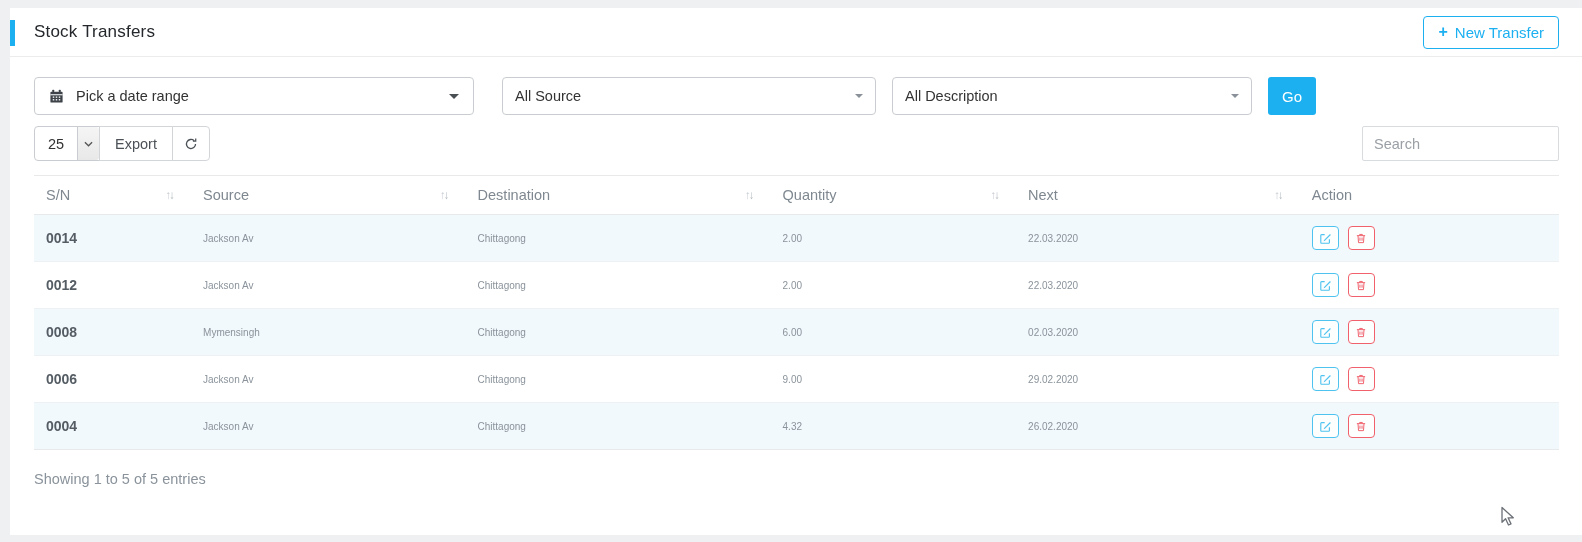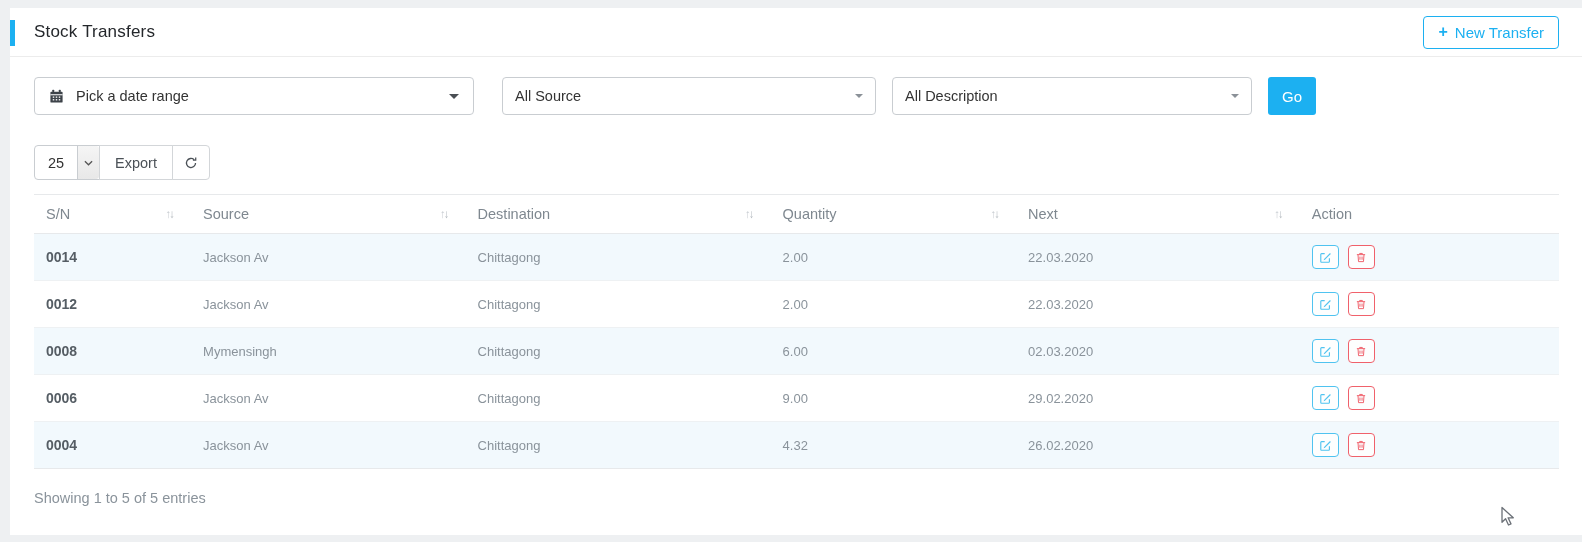--- a/index.html
+++ b/index.html
@@ -57,21 +57,21 @@
   .btn-go {
     width:48px; height:38px; background:#1cb0f1; color:#fff; border:none;
     border-radius:3px; font-size:15px; cursor:pointer; font-family:inherit;
   }
 
   
   .controls-row {
     display:flex; align-items:center; justify-content:space-between;
     padding:11px 24px 0 24px;
   }
-  .length-group { display:flex; align-items:stretch; height:35px;margin-top:19px; }
+  .length-group { display:flex; align-items:stretch; height:35px; }
   .length-select {
     display:flex; align-items:stretch; border:1px solid #c9cdd1;
     border-radius:4px 0 0 4px; background:#fff; cursor:pointer; width:66px;
   }
   .length-value { display:flex; align-items:center; justify-content:center; flex:1; font-size:14.5px; color:#333; }
   .length-caret {
     width:22px; display:flex; align-items:center; justify-content:center;
     background:linear-gradient(#f5f5f5,#e8e8e8); border-left:1px solid #c9cdd1;
     border-radius:0 3px 3px 0; color:#555;
   }
@@ -94,21 +94,21 @@
   col.c-sn{width:10.3%} col.c-src{width:18%} col.c-dst{width:20%}
   col.c-qty{width:16.1%} col.c-date{width:18.6%} col.c-act{width:17%}
   thead th {
     border-top:1px solid #e7e9eb; border-bottom:1px solid #e7e9eb;
     font-weight:400; font-size:14.5px; color:#7f8890; text-align:center;
     padding:11px 12px; cursor:pointer;
   }
   .th-inner { display:flex; align-items:center; justify-content:space-between; }
   .sort-icon { font-size:11.5px; letter-spacing:-2px; color:#c6cbd0; padding-right:6px; white-space:nowrap; }
   .sort-icon .dn { color:#b2b8be; }
-  tbody td { padding:0 12px; height:47px; font-size:13px; color:#8a939b; }
+  tbody td { padding:0 12px; height:47px; font-size:10px; color:#8a939b; }
   tbody tr { border-bottom:1px solid #eef1f3; }
   tbody tr:nth-child(odd) { background:#f2f9fd; }
   tbody tr:last-child { border-bottom:1px solid #e7e9eb; }
   td.sn { color:#555d64; font-weight:700; font-size:14px; }
   .action-btns { display:flex; gap:9px; }
   .icon-btn {
     width:27px; height:24px; border-radius:4px; background:#fdfefe;
     display:flex; align-items:center; justify-content:center; cursor:pointer;
   }
   .btn-edit { border:1px solid #4fc3f0; color:#4fc3f0; }
@@ -194,20 +194,21 @@
       <button class="btn-plain btn-export">Export</button>
       <button class="btn-plain btn-refresh">
         <span style="display:flex;">
           <svg width="14" height="14" viewBox="0 0 16 16" fill="none" stroke="currentColor" stroke-width="1.5">
             <path d="M13.2 8a5.2 5.2 0 1 1-1.6-3.75"></path>
             <path d="M13.4 1.6v3.2h-3.2" stroke-width="1.4"></path>
           </svg>
         </span>
       </button>
     </div>
+    <input class="search-input" type="text" placeholder="Search" style="">
   </div>
 
   <div class="table-wrap">
     <table>
       <colgroup>
           <col class="c-sn">
           <col class="c-src">
           <col class="c-dst">
           <col class="c-qty">
           <col class="c-date">

